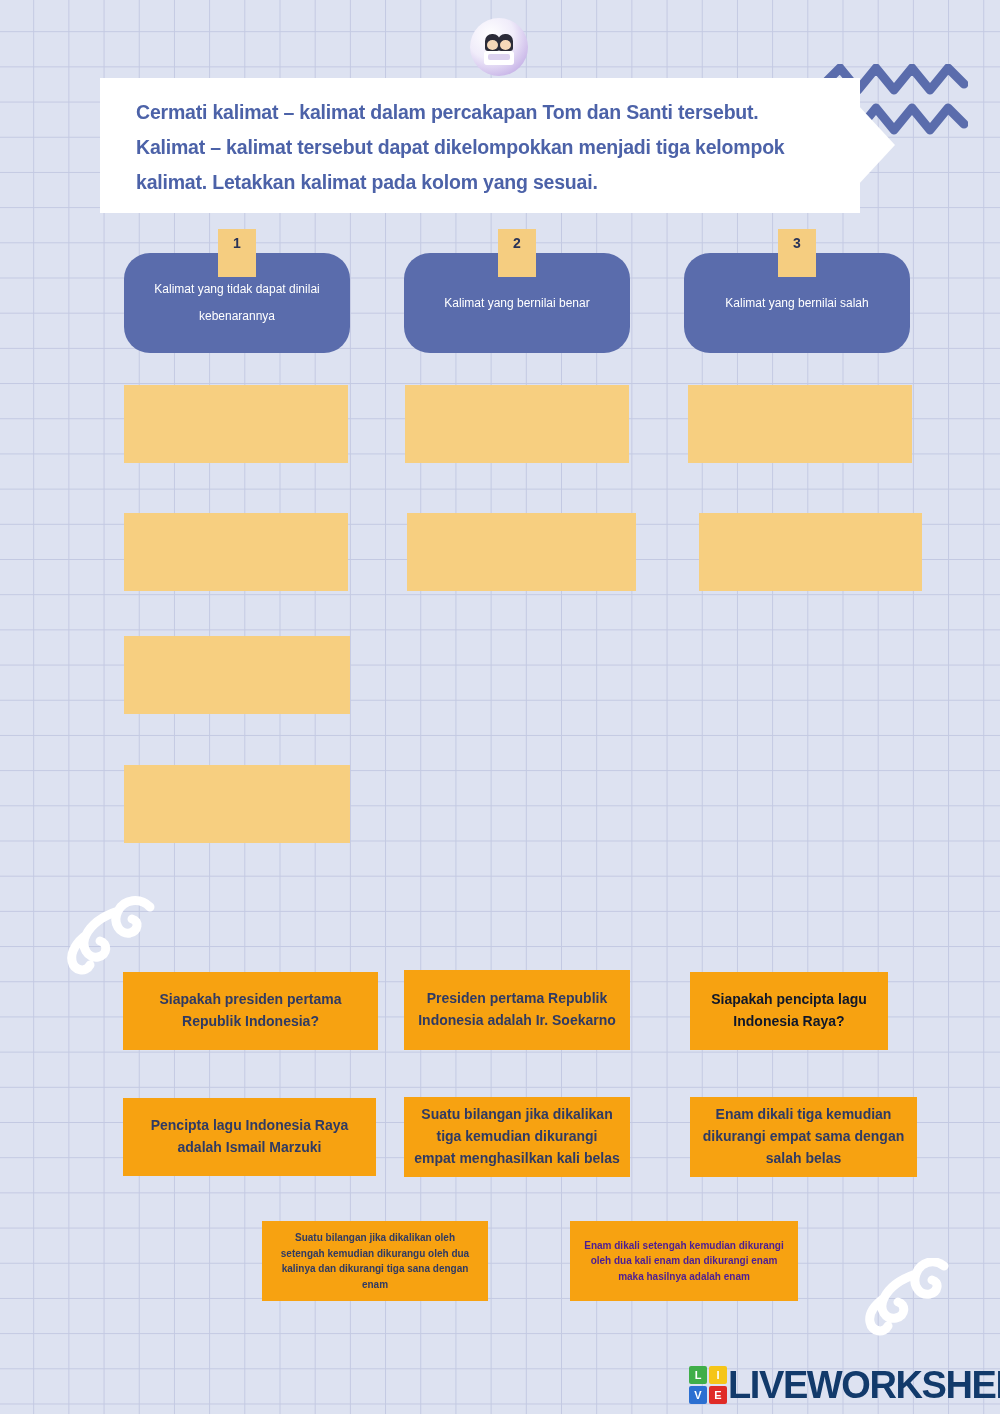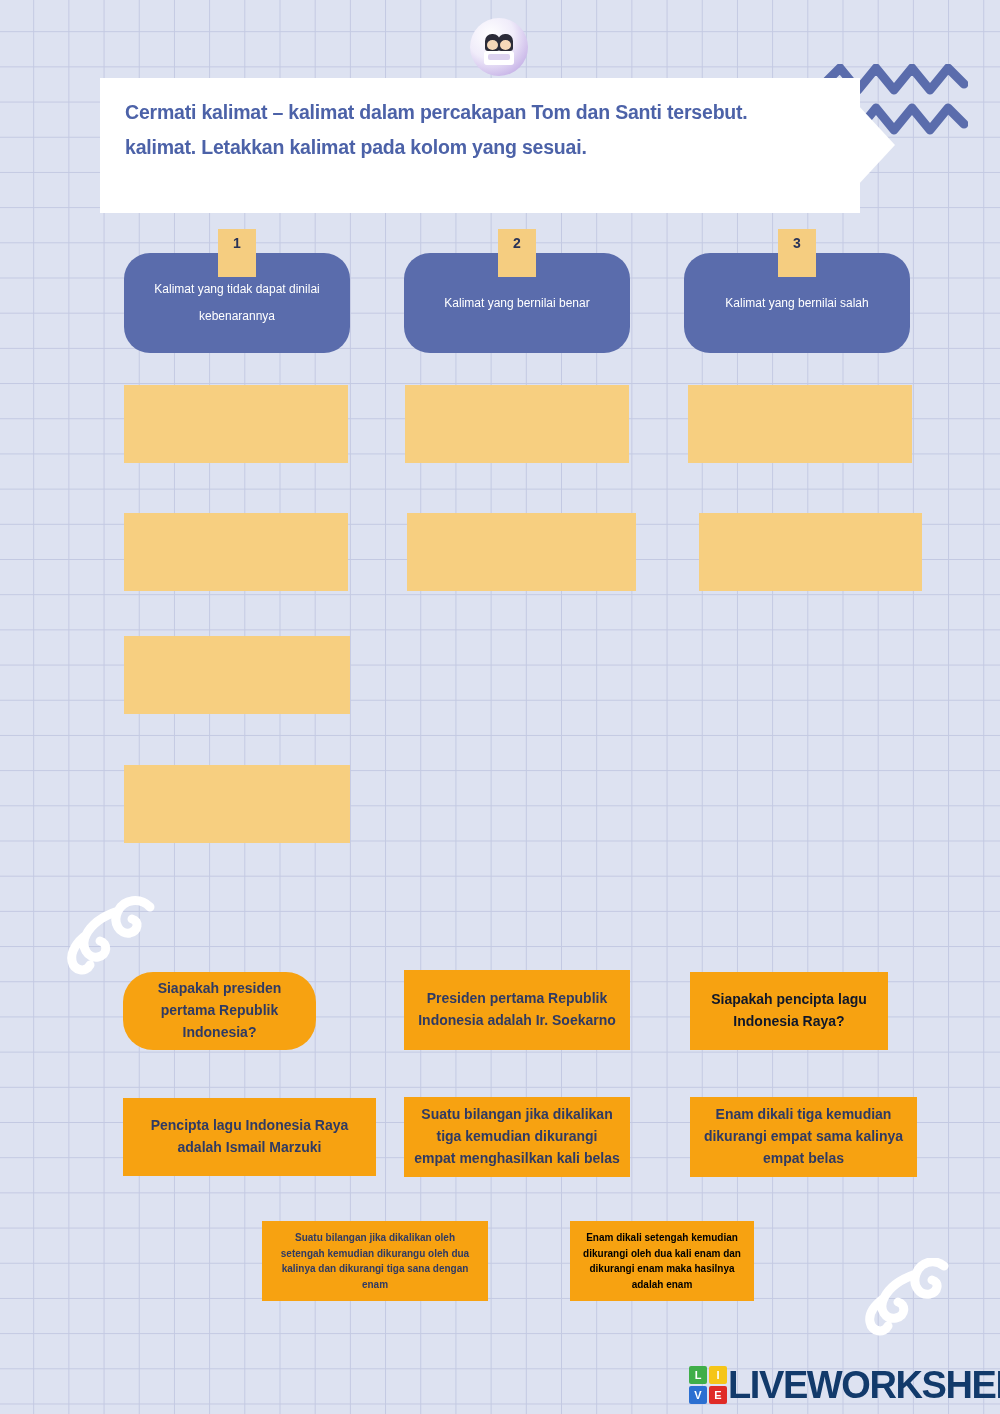--- a/index.html
+++ b/index.html
@@ -77,21 +77,21 @@
   .banner-text {
     position: absolute;
     left: 125px; top: 95px;
     width: 720px;
     color: #4c62a8;
     font-size: 19.5px;
     font-weight: bold;
     line-height: 35px;
     letter-spacing: -0.2px;
   }
-  .banner-text span { display: block; }
+  .banner-text span { display: block; margin-left: 11px; }
 
   
   .cat { position: absolute; }
   .cat-pill {
     width: 100%; height: 100%;
     background: #5a6cac;
     border-radius: 26px;
     display: flex;
     align-items: center;
     justify-content: center;
@@ -190,20 +190,21 @@
   <svg width="150" height="78" viewBox="0 0 150 78">
     <polyline points="4,22 22,4 40,26 58,4 76,26 94,4 112,26 130,4 146,20" fill="none" stroke="#5a6cac" stroke-width="9" stroke-linecap="round" stroke-linejoin="round"></polyline>
     <polyline points="4,62 22,44 40,66 58,44 76,66 94,44 112,66 130,44 146,60" fill="none" stroke="#5a6cac" stroke-width="9" stroke-linecap="round" stroke-linejoin="round"></polyline>
   </svg>
 </div>
 
 <div class="banner"></div>
 <div class="banner-arrow"></div>
 <div class="banner-text">
   <span>Cermati kalimat – kalimat dalam percakapan Tom dan Santi tersebut.</span>
+  <span>Kalimat – kalimat tersebut dapat dikelompokkan menjadi tiga kelompok</span>
   <span>kalimat.  Letakkan kalimat pada kolom yang sesuai.</span>
 </div>
 
 <div class="cat" style="left:124px; top:253px; width:226px; height:100px;">
   <div class="cat-pill">Kalimat yang tidak dapat dinilai kebenarannya</div>
   <div class="cat-num" style="left:94px;">1</div>
 </div>
 
 <div class="cat" style="left:404px; top:253px; width:226px; height:100px;">
   <div class="cat-pill">Kalimat yang bernilai benar</div>
@@ -220,28 +221,28 @@
     <div class="dropzone" style="left: 405px; top: 385px; width: 224px; height: 78px; background: rgb(247, 207, 128);"></div>
     <div class="dropzone" style="left: 688px; top: 385px; width: 224px; height: 78px; background: rgb(247, 207, 128);"></div>
     <div class="dropzone" style="left: 124px; top: 513px; width: 224px; height: 78px; background: rgb(247, 207, 128);"></div>
     <div class="dropzone" style="left: 407px; top: 513px; width: 229px; height: 78px; background: rgb(247, 207, 128);"></div>
     <div class="dropzone" style="left: 699px; top: 513px; width: 223px; height: 78px; background: rgb(247, 207, 128);"></div>
     <div class="dropzone" style="left: 124px; top: 636px; width: 226px; height: 78px; background: rgb(247, 207, 128);"></div>
     <div class="dropzone" style="left: 124px; top: 765px; width: 226px; height: 78px; background: rgb(247, 207, 128);"></div>
   </div>
 
 <div id="card-layer">
-    <div class="card big" style="left: 123px; top: 972px; width: 193px; height: 78px; background: rgb(247, 162, 17); color: rgb(47, 58, 99); border-radius: 30px;">Siapakah presiden pertama Republik Indonesia?</div>
+    <div class="card big" style="left: 123px; top: 972px; width: 255px; height: 78px; background: rgb(247, 162, 17); color: rgb(47, 58, 99);">Siapakah presiden pertama Republik Indonesia?</div>
     <div class="card big" style="left: 404px; top: 970px; width: 226px; height: 80px; background: rgb(247, 162, 17); color: rgb(47, 58, 99);">Presiden pertama Republik Indonesia adalah Ir. Soekarno</div>
     <div class="card big" style="left: 690px; top: 972px; width: 198px; height: 78px; background: rgb(247, 162, 17); color: #0f172a;">Siapakah pencipta lagu Indonesia Raya?</div>
     <div class="card big" style="left: 123px; top: 1098px; width: 253px; height: 78px; background: rgb(247, 162, 17); color: rgb(47, 58, 99);">Pencipta lagu Indonesia Raya adalah Ismail Marzuki</div>
     <div class="card big" style="left: 404px; top: 1097px; width: 226px; height: 80px; background: rgb(247, 162, 17); color: rgb(47, 58, 99);">Suatu bilangan jika dikalikan tiga kemudian dikurangi empat menghasilkan kali belas</div>
-    <div class="card big" style="left: 690px; top: 1097px; width: 227px; height: 80px; background: rgb(247, 162, 17); color: rgb(47, 58, 99);">Enam dikali tiga kemudian dikurangi empat sama kalinya empat belas</div>
+    <div class="card big" style="left: 690px; top: 1097px; width: 227px; height: 80px; background: rgb(247, 162, 17); color: rgb(47, 58, 99);">Enam dikali tiga kemudian dikurangi empat sama dengan salah belas</div>
     <div class="card small" style="left: 262px; top: 1221px; width: 226px; height: 80px; background: rgb(247, 162, 17); color: rgb(47, 58, 99);">Suatu bilangan jika dikalikan oleh setengah kemudian dikurangu oleh dua kalinya dan dikurangi tiga sana dengan enam</div>
-    <div class="card small" style="left: 570px; top: 1221px; width: 184px; height: 80px; background: rgb(247, 162, 17); color: #000000;">Enam dikali setengah kemudian dikurangi oleh dua kali enam dan dikurangi enam maka hasilnya adalah enam</div>
+    <div class="card small" style="left: 570px; top: 1221px; width: 228px; height: 80px; background: rgb(247, 162, 17); color: #4c1d95;">Enam dikali setengah kemudian dikurangi oleh dua kali enam dan dikurangi enam maka hasilnya adalah enam</div>
   </div>
 
 <div class="swirl" style="left:62px; top:893px; width:95px; height:85px;">
   <svg width="95" height="85" viewBox="0 0 95 85">
     <path d="M88 14 C78 4 62 6 56 18 C50 30 58 42 68 40 C76 38 78 28 70 26
              M56 18 C44 22 30 30 24 42 C18 54 26 66 36 64 C46 62 46 50 38 48
              M24 42 C16 48 8 58 10 68 C12 78 24 80 28 72" fill="none" stroke="#ffffff" stroke-width="9" stroke-linecap="round" stroke-linejoin="round"></path>
   </svg>
 </div>
 

